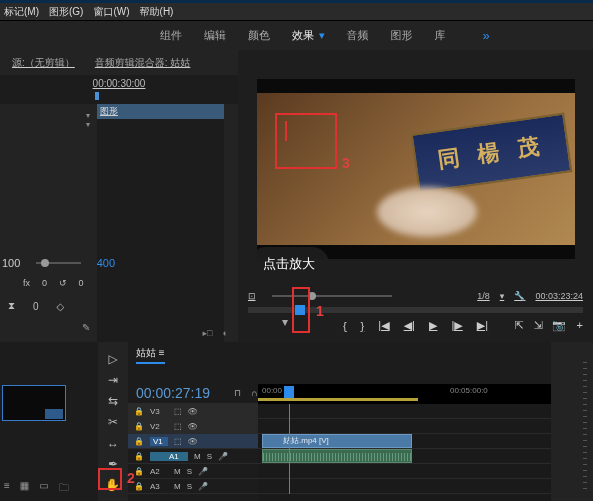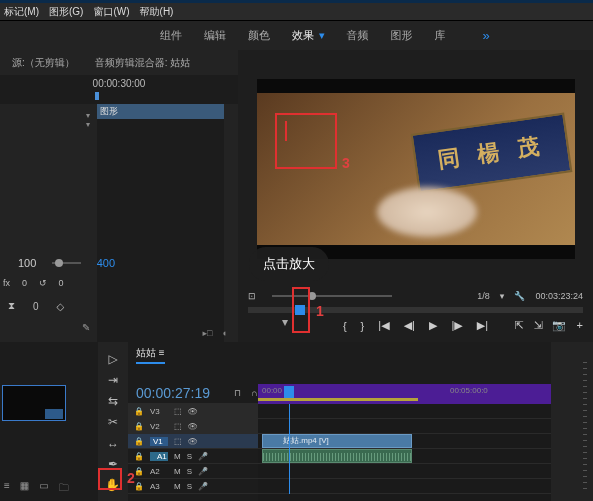--- a/index.html
+++ b/index.html
@@ -4,34 +4,34 @@
 <style>
   * { margin: 0; padding: 0; box-sizing: border-box; font-family: "Microsoft YaHei", Arial, sans-serif; }
   body { background: #1a1a1a; width: 593px; height: 501px; overflow: hidden; position: relative; color: #ccc; font-size: 11px; }
   .titlebar { height: 3px; background: #0a2a4a; }
   .menubar { height: 18px; background: #2a2a2a; display: flex; align-items: center; padding: 0 4px; gap: 10px; color: #ddd; font-size: 10px; border-bottom: 1px solid #000; }
   .workspace-tabs { height: 29px; background: #232323; display: flex; align-items: center; gap: 22px; padding-left: 160px; font-size: 11px; color: #aaa; }
   .workspace-tabs .tab { display: flex; align-items: center; gap: 5px; }
   .ws-active { color: #eee; }
   .ws-active .underline { color: #2d8ceb; }
   .ws-more { margin-left: 15px; color: #2d8ceb; font-size: 13px; }
-  .panel-row1 { display: flex; height: 292px; }
+  .panel-row1 { display: flex; height: 292px; text-decoration: underline; }
   .left1 { width: 238px; background: #232323; display: flex; flex-direction: column; position: relative; }
   .left1 .tabs { height: 25px; display: flex; align-items: center; gap: 20px; padding-left: 12px; color: #aaa; font-size: 10px; }
   .left1 .timer { height: 17px; display: flex; align-items: center; justify-content: center; color: #bbb; font-size: 10px; background: #1c1c1c; position: relative; }
   .left1 .ruler { height: 12px; background: #1c1c1c; position: relative; }
   .left1 .ruler .play-in { position: absolute; left: 95px; top: 0; width: 4px; height: 8px; background: #4a90d9; }
   .left1 .clipbar { height: 15px; margin-left: 97px; margin-right: 14px; background: #3a5a7a; color: #ddd; font-size: 9px; padding: 1px 3px; }
   .left1 .filler { flex: 1; background: #1c1c1c; margin-left: 97px; margin-right: 14px; }
   .left1 .down-arrows { position: absolute; left: 86px; top: 61px; color: #888; font-size: 8px; }
   .src-controls { position: absolute; left: 0; bottom: 30px; width: 115px; }
-  .src-line1 { display: flex; align-items: center; gap: 12px; padding-left: 18px; }
+  .src-line1 { display: flex; align-items: center; gap: 12px; padding-left: 2px; }
   .src-slider { flex: 1; height: 2px; background: #555; margin: 0 4px; position: relative; }
   .src-slider .knob { position: absolute; width: 8px; height: 8px; border-radius: 50%; background: #999; top: -3px; }
-  .src-line2 { display: flex; align-items: flex-start; gap: 12px; padding-left: 3px; margin-top: 9px; font-size: 9px; color: #bbb; }
+  .src-line2 { display: flex; align-items: flex-start; gap: 12px; padding-left: 23px; margin-top: 9px; font-size: 9px; color: #bbb; }
   .src-line3 { display: flex; align-items: center; gap: 18px; padding-left: 8px; margin-top: 12px; font-size: 10px; color: #bbb; }
   .src-bottom { position: absolute; left: 0; bottom: 0; width: 100%; height: 18px; display: flex; align-items: center; justify-content: flex-end; padding-right: 10px; gap: 10px; color: #888; font-size: 9px; }
   .right-tools { position: absolute; left: 82px; top: 272px; display: flex; flex-direction: column; gap: 10px; color: #999; font-size: 10px; }
   .right1 { flex: 1; background: #1e1e1e; display: flex; flex-direction: column; }
   .right1 .tabs { height: 25px; display: flex; align-items: center; padding-left: 10px; font-size: 10px; color: #ddd; }
   .right1 .tabs .activetab { border-bottom: 2px solid #2d8ceb; padding-bottom: 4px; }
   .right1 .menuic { margin-left: 6px; font-size: 8px; }
   .preview { flex: 1; display: flex; justify-content: center; align-items: center; position: relative; }
   .video-frame { width: 318px; height: 180px; background: #0a0a0a; position: relative; overflow: hidden; }
   .video-content { position: absolute; top: 14px; left: 0; right: 0; height: 152px; background: linear-gradient(135deg, #5a3a20 0%, #7a5530 30%, #9a7040 60%, #b08850 100%); }
@@ -66,24 +66,24 @@
   .timeline { flex: 1; background: #1c1c1c; display: flex; flex-direction: column; }
   .tl-header { height: 42px; padding: 4px 8px; }
   .tl-tab { font-size: 10px; color: #ddd; display: inline-block; border-bottom: 2px solid #2d8ceb; padding-bottom: 2px; }
   .tl-tc { font-size: 14px; color: #5a9ad4; margin-top: 21px; display: flex; align-items: center; gap: 24px; }
   .tl-mini { font-size: 9px; color: #aaa; display: flex; gap: 10px; }
   .tl-body { flex: 1; display: flex; }
   .track-heads { width: 130px; display: flex; flex-direction: column; font-size: 8px; color: #bbb; }
   .track-heads .row { height: 15px; display: flex; align-items: center; gap: 6px; padding-left: 6px; border-bottom: 1px solid #2a2a2a; }
   .track-heads .row.vid { background: #2a2a2a; }
   .track-heads .row.v1 { background: #2a3a50; }
-  .track-heads .row.a1 .lab { background: #2d6a8a; color: #fff; padding: 0 7px; }
+  .track-heads .row.a1 .lab { background: #2d6a8a; color: #fff; padding: 0 19px; }
   .track-heads .lab { width: 18px; display: inline-block; }
   .track-area { flex: 1; position: relative; background: #1a1a1a; }
-  .track-ruler { height: 20px; background: #4c1d95; position: relative; color: #888; font-size: 8px; }
+  .track-ruler { height: 20px; background: #000000; position: relative; color: #888; font-size: 8px; }
   .track-ruler span { position: absolute; top: 2px; }
   .track-ruler .phead { position: absolute; left: 26px; top: 2px; width: 10px; height: 12px; background: #2d8ceb; }
   .track-ruler .workarea { position: absolute; left: 0; top: 14px; height: 3px; width: 160px; background: #b5a33a; }
   .play-line { position: absolute; left: 31px; top: 0; bottom: 0; width: 1px; background: #2d8ceb; z-index: 5; }
   .tracks { position: relative; }
   .tracks .trow { height: 15px; border-bottom: 1px solid #2a2a2a; position: relative; }
   .clip-v { position: absolute; top: 0; height: 14px; background: #4a7aa5; border: 1px solid #6a9ac5; font-size: 8px; color: #e0e8f0; padding-left: 20px; overflow: hidden; }
   .clip-a { position: absolute; top: 0; height: 14px; background: #3a6a50; border: 1px solid #5a8a70; }
   .clip-a .wave { position: absolute; left:0; right:0; top:3px; height:8px; background: repeating-linear-gradient(90deg, #7ab090 0 1px, transparent 1px 3px); opacity: .7; }
   .tl-right { width: 42px; background: #232323; position: relative; }

